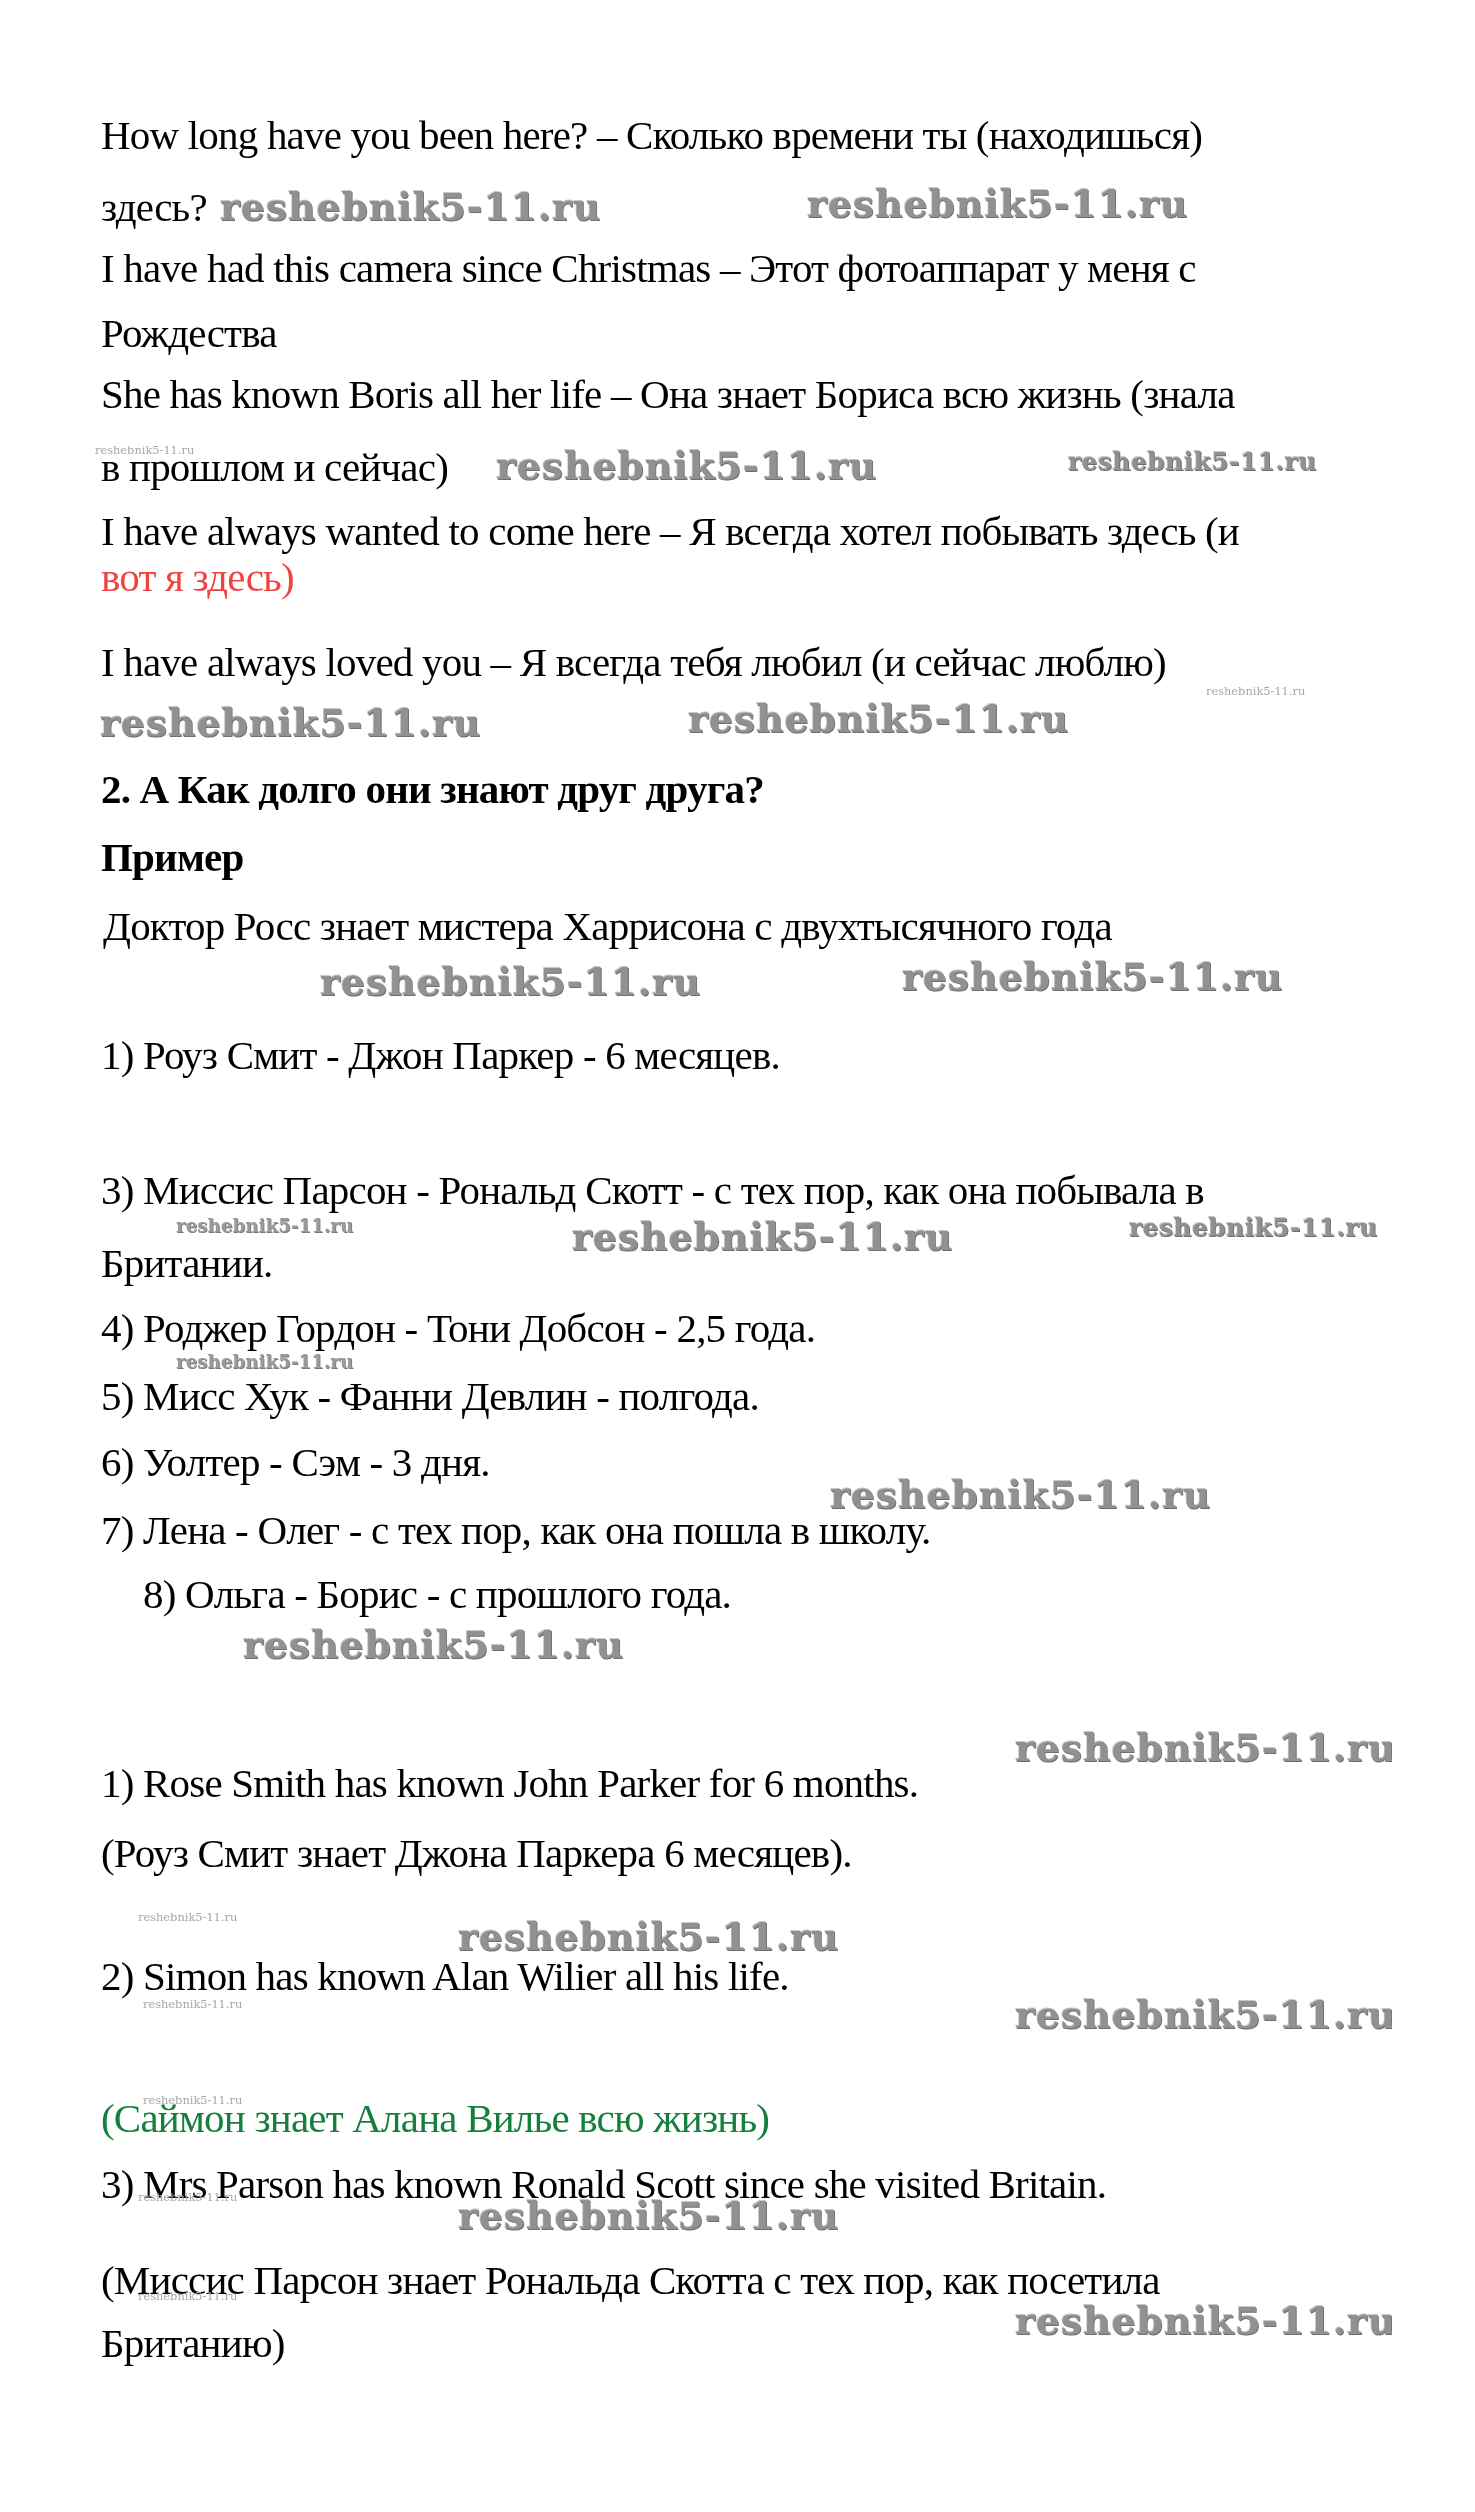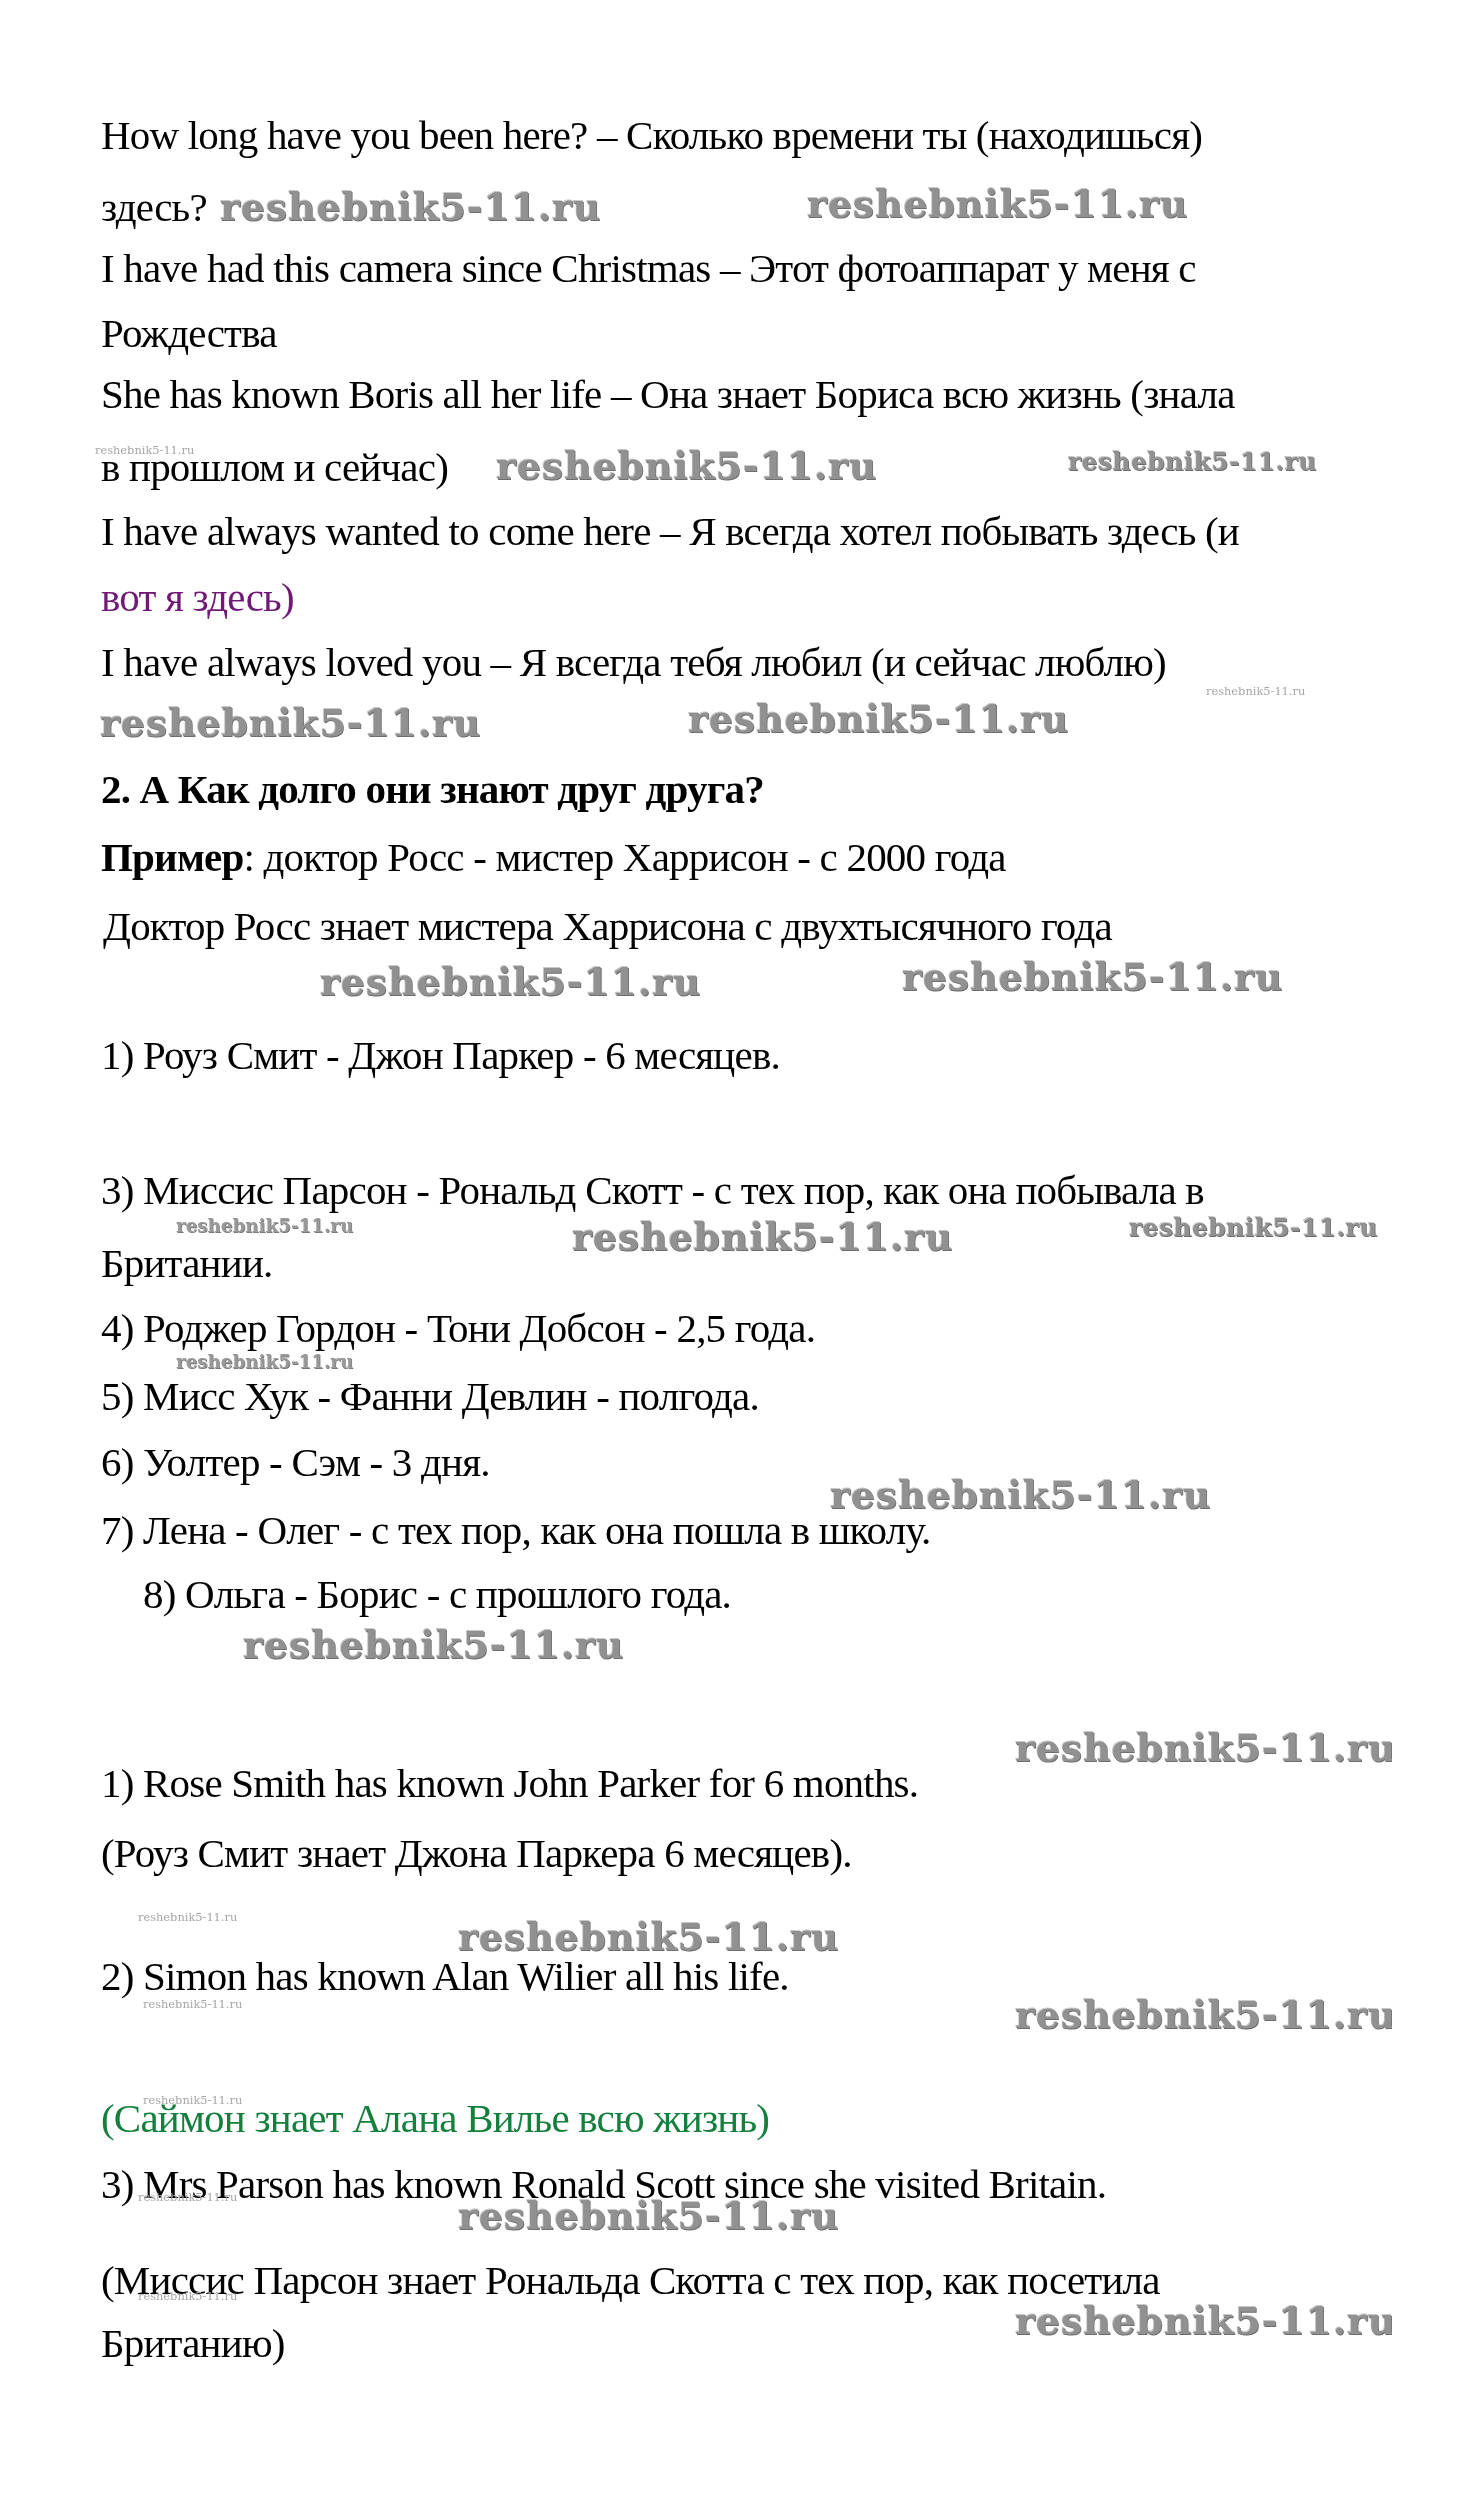--- a/index.html
+++ b/index.html
@@ -49,26 +49,25 @@
 <body>
 
 <div id="page" style="background: rgb(255, 255, 255);">
     <div class="line" style="left: 101px; top: 105px; color: rgb(0, 0, 0);">How long have you been here? – Сколько времени ты (находишься)</div>
     <div class="line" style="left: 101px; top: 177px; color: rgb(0, 0, 0);">здесь?</div>
     <div class="line" style="left: 101px; top: 238px; color: rgb(0, 0, 0);">I have had this camera since Christmas – Этот фотоаппарат у меня с</div>
     <div class="line" style="left: 101px; top: 303px; color: rgb(0, 0, 0);">Рождества</div>
     <div class="line" style="left: 101px; top: 364px; color: rgb(0, 0, 0);">She has known Boris all her life – Она знает Бориса всю жизнь (знала</div>
     <div class="line" style="left: 101px; top: 437px; color: rgb(0, 0, 0);">в прошлом и сейчас)</div>
     <div class="line" style="left: 101px; top: 501px; color: rgb(0, 0, 0);">I have always wanted to come here – Я всегда хотел побывать здесь (и</div>
-    <div class="line" style="left: 101px; top: 567px; color: #701a75; text-align: center;">вот я здесь)</div>
+    <div class="line" style="left: 101px; top: 547px; color: #ef4444; text-align: center;">вот я здесь)</div>
     <div class="line" style="left: 101px; top: 632px; color: rgb(0, 0, 0);">I have always loved you – Я всегда тебя любил (и сейчас люблю)</div>
     <div class="line bold" style="left: 101px; top: 759px; color: rgb(0, 0, 0);">2. А Как долго они знают друг друга?</div>
     <div class="line" style="left: 101px; top: 827px; color: rgb(0, 0, 0);">
       <b>Пример</b>
-      <span>: доктор Росс - мистер Харрисон - с 2000 года</span>
     </div>
     <div class="line" style="left: 103px; top: 896px; color: rgb(0, 0, 0);">Доктор Росс знает мистера Харрисона с двухтысячного года</div>
     <div class="line" style="left: 101px; top: 1025px; color: rgb(0, 0, 0);">1) Роуз Смит - Джон Паркер - 6 месяцев.</div>
     <div class="line" style="left: 101px; top: 1160px; color: rgb(0, 0, 0);">3) Миссис Парсон - Рональд Скотт - с тех пор, как она побывала в</div>
     <div class="line" style="left: 101px; top: 1233px; color: rgb(0, 0, 0);">Британии.</div>
     <div class="line" style="left: 101px; top: 1298px; color: rgb(0, 0, 0);">4) Роджер Гордон - Тони Добсон - 2,5 года.</div>
     <div class="line" style="left: 101px; top: 1366px; color: rgb(0, 0, 0);">5) Мисс Хук - Фанни Девлин - полгода.</div>
     <div class="line" style="left: 101px; top: 1432px; color: rgb(0, 0, 0);">6) Уолтер - Сэм - 3 дня.</div>
     <div class="line" style="left: 101px; top: 1500px; color: rgb(0, 0, 0);">7) Лена - Олег - с тех пор, как она пошла в школу.</div>
     <div class="line" style="left: 101px; top: 1564px; color: rgb(0, 0, 0); margin-left: 42px;">8) Ольга - Борис - с прошлого года.</div>

